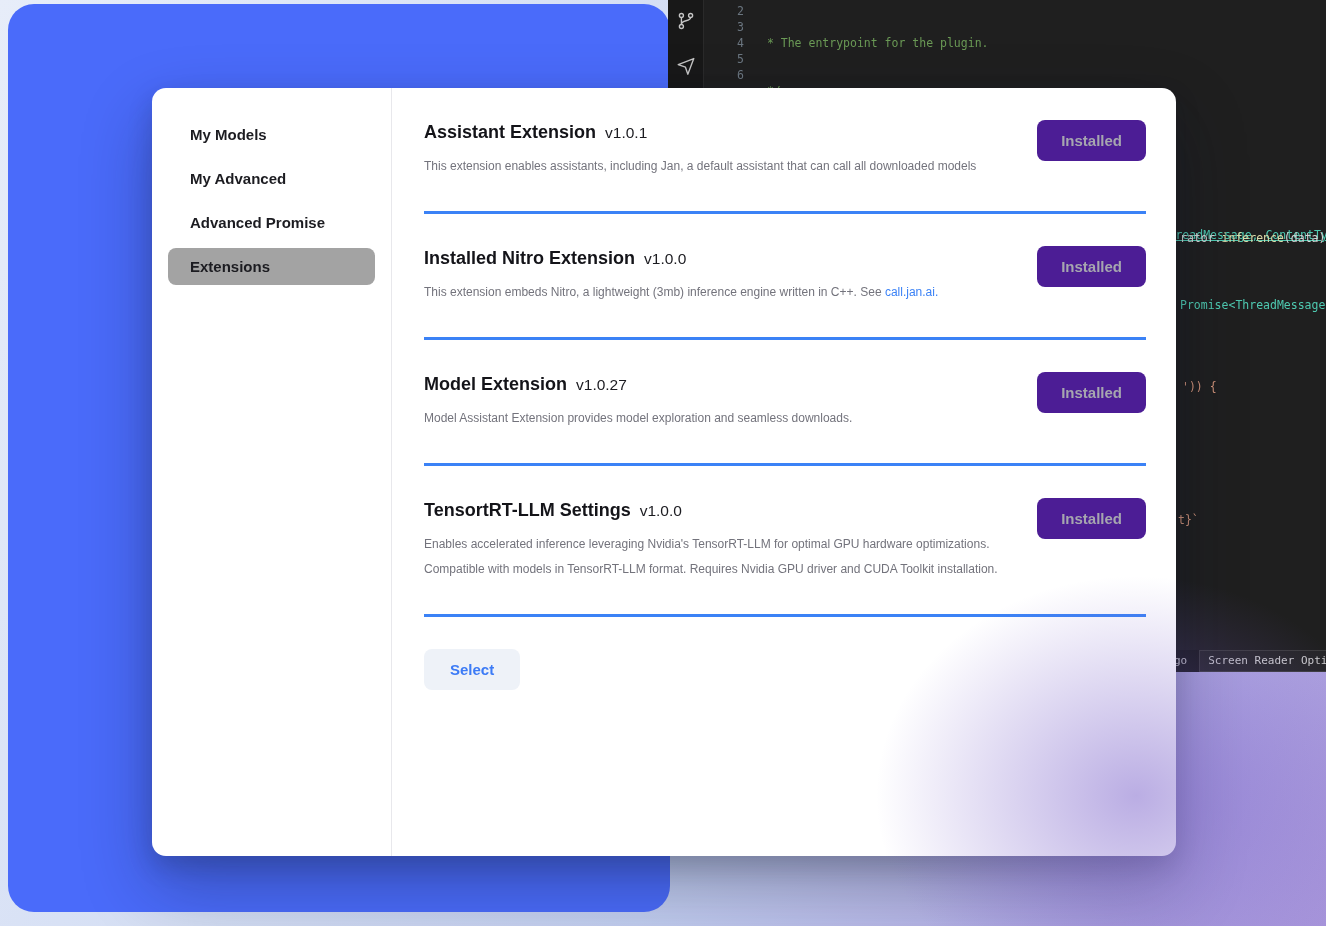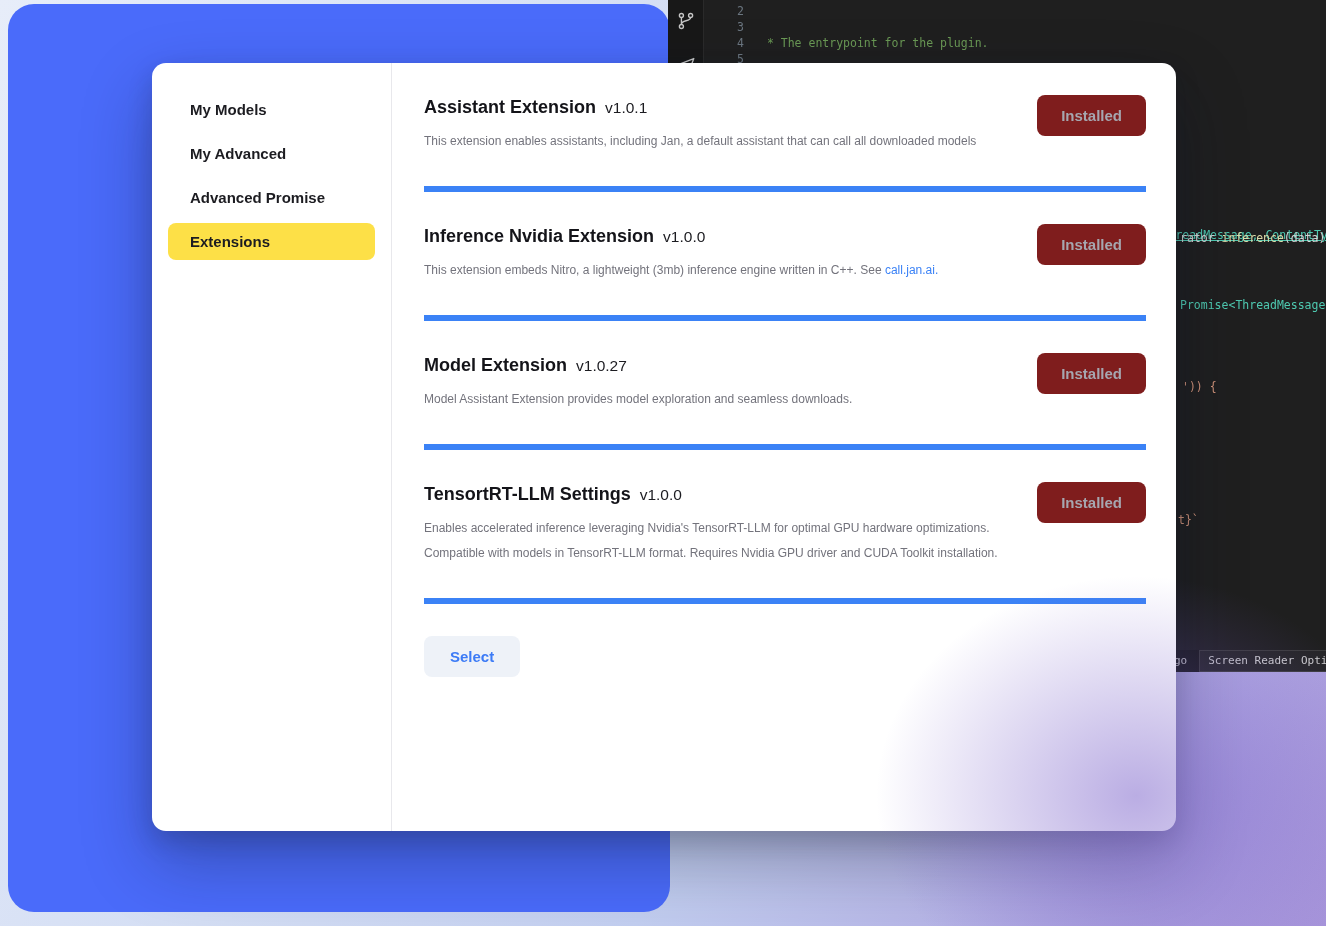--- a/index.html
+++ b/index.html
@@ -51,49 +51,49 @@
     background:#181818; display:flex; align-items:center; gap:12px;
     padding-left:506px; overflow:hidden;
   }
   .status-text { font-size:11px; color:#d4d4d4; white-space:nowrap; }
   .status-chip {
     font-size:11px; color:#cccccc; background:#252526; border:1px solid #3c3c3c;
     padding:2px 8px; white-space:nowrap; cursor:pointer;
   }
   
   .modal {
-    position:absolute; left:152px; top:63px; width:1024px; height:768px;
+    position:absolute; left:152px; top:88px; width:1024px; height:768px;
     background:#ffffff; border-radius:14px; overflow:hidden; display:flex;
     box-shadow:0 30px 70px rgba(15,23,42,.32), 0 10px 25px rgba(15,23,42,.18);
   }
   .sidebar {
     width:240px; flex:0 0 240px; border-right:1px solid #e8e8ec;
     padding:28px 16px;
   }
   .side-item {
     padding:10px 22px; border-radius:8px; margin-bottom:7px;
     font-size:15px; font-weight:700; color:#1c1c21; cursor:pointer;
   }
-  .side-item.active { background:#fde047; }
+  .side-item.active { background:#a3a3a3; }
   .content { flex:1; padding:0 30px 0 32px; }
   .row {
     display:flex; justify-content:space-between; align-items:flex-start;
-    padding:32px 0; border-bottom:6px solid #3b82f6;
+    padding:32px 0; border-bottom:3px solid #3b82f6;
   }
   .row:last-child { border-bottom:none; }
   .row-main { width:578px; }
   .row-title { margin:0; font-size:18px; font-weight:700; color:#141419; line-height:25px; }
   .version { font-weight:400; font-size:15.5px; color:#1c1c21; margin-left:9px; }
   .desc { margin:9px 0 0; font-size:12px; line-height:25px; color:#73737c; }
   .link { color:#3b82f6; text-decoration:none; cursor:pointer; }
   .btn {
     border:none; border-radius:8px; font-family:inherit; cursor:pointer;
     font-size:15px; font-weight:600; padding:12px 24px; white-space:nowrap;
   }
-  .btn.installed { background:#7f1d1d; color:#a6a6af; }
+  .btn.installed { background:#4c1d95; color:#a6a6af; }
   .btn.select { background:#eef2f8; color:#3c7bf6; font-weight:700; padding:12px 26px; }
 </style>
 </head>
 <body>
 
 <div>
 
   <div class="blue-panel"></div>
 
   <div class="editor">
@@ -154,21 +154,21 @@
       <div class="row">
         <div class="row-main">
           <h3 class="row-title"><span>Assistant Extension</span><span class="version">v1.0.1</span></h3>
           <p class="desc">This extension enables assistants, including Jan, a default assistant that can call all downloaded models</p>
         </div>
         <button class="btn installed">Installed</button>
       </div>
 
       <div class="row">
         <div class="row-main">
-          <h3 class="row-title"><span>Inference Nvidia Extension</span><span class="version">v1.0.0</span></h3>
+          <h3 class="row-title"><span>Installed Nitro Extension</span><span class="version">v1.0.0</span></h3>
           <p class="desc"><span>This extension embeds Nitro, a lightweight (3mb) inference engine written in C++. See </span><a class="link">call.jan.ai.</a></p>
         </div>
         <button class="btn installed">Installed</button>
       </div>
 
       <div class="row">
         <div class="row-main">
           <h3 class="row-title"><span>Model Extension</span><span class="version">v1.0.27</span></h3>
           <p class="desc">Model Assistant Extension provides model exploration and seamless downloads.</p>
         </div>

